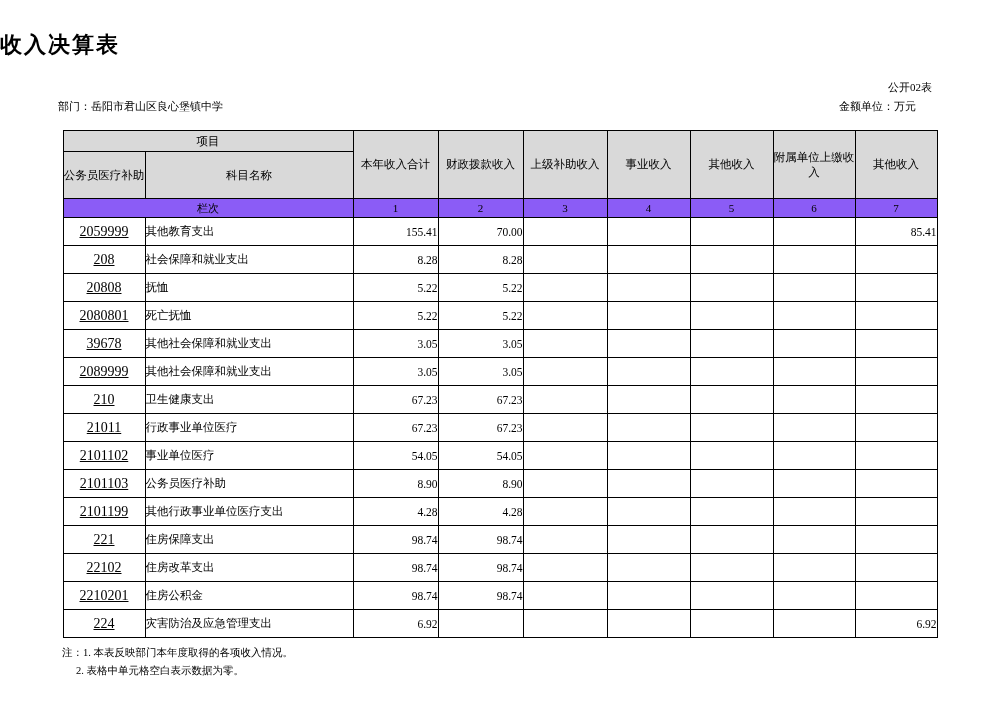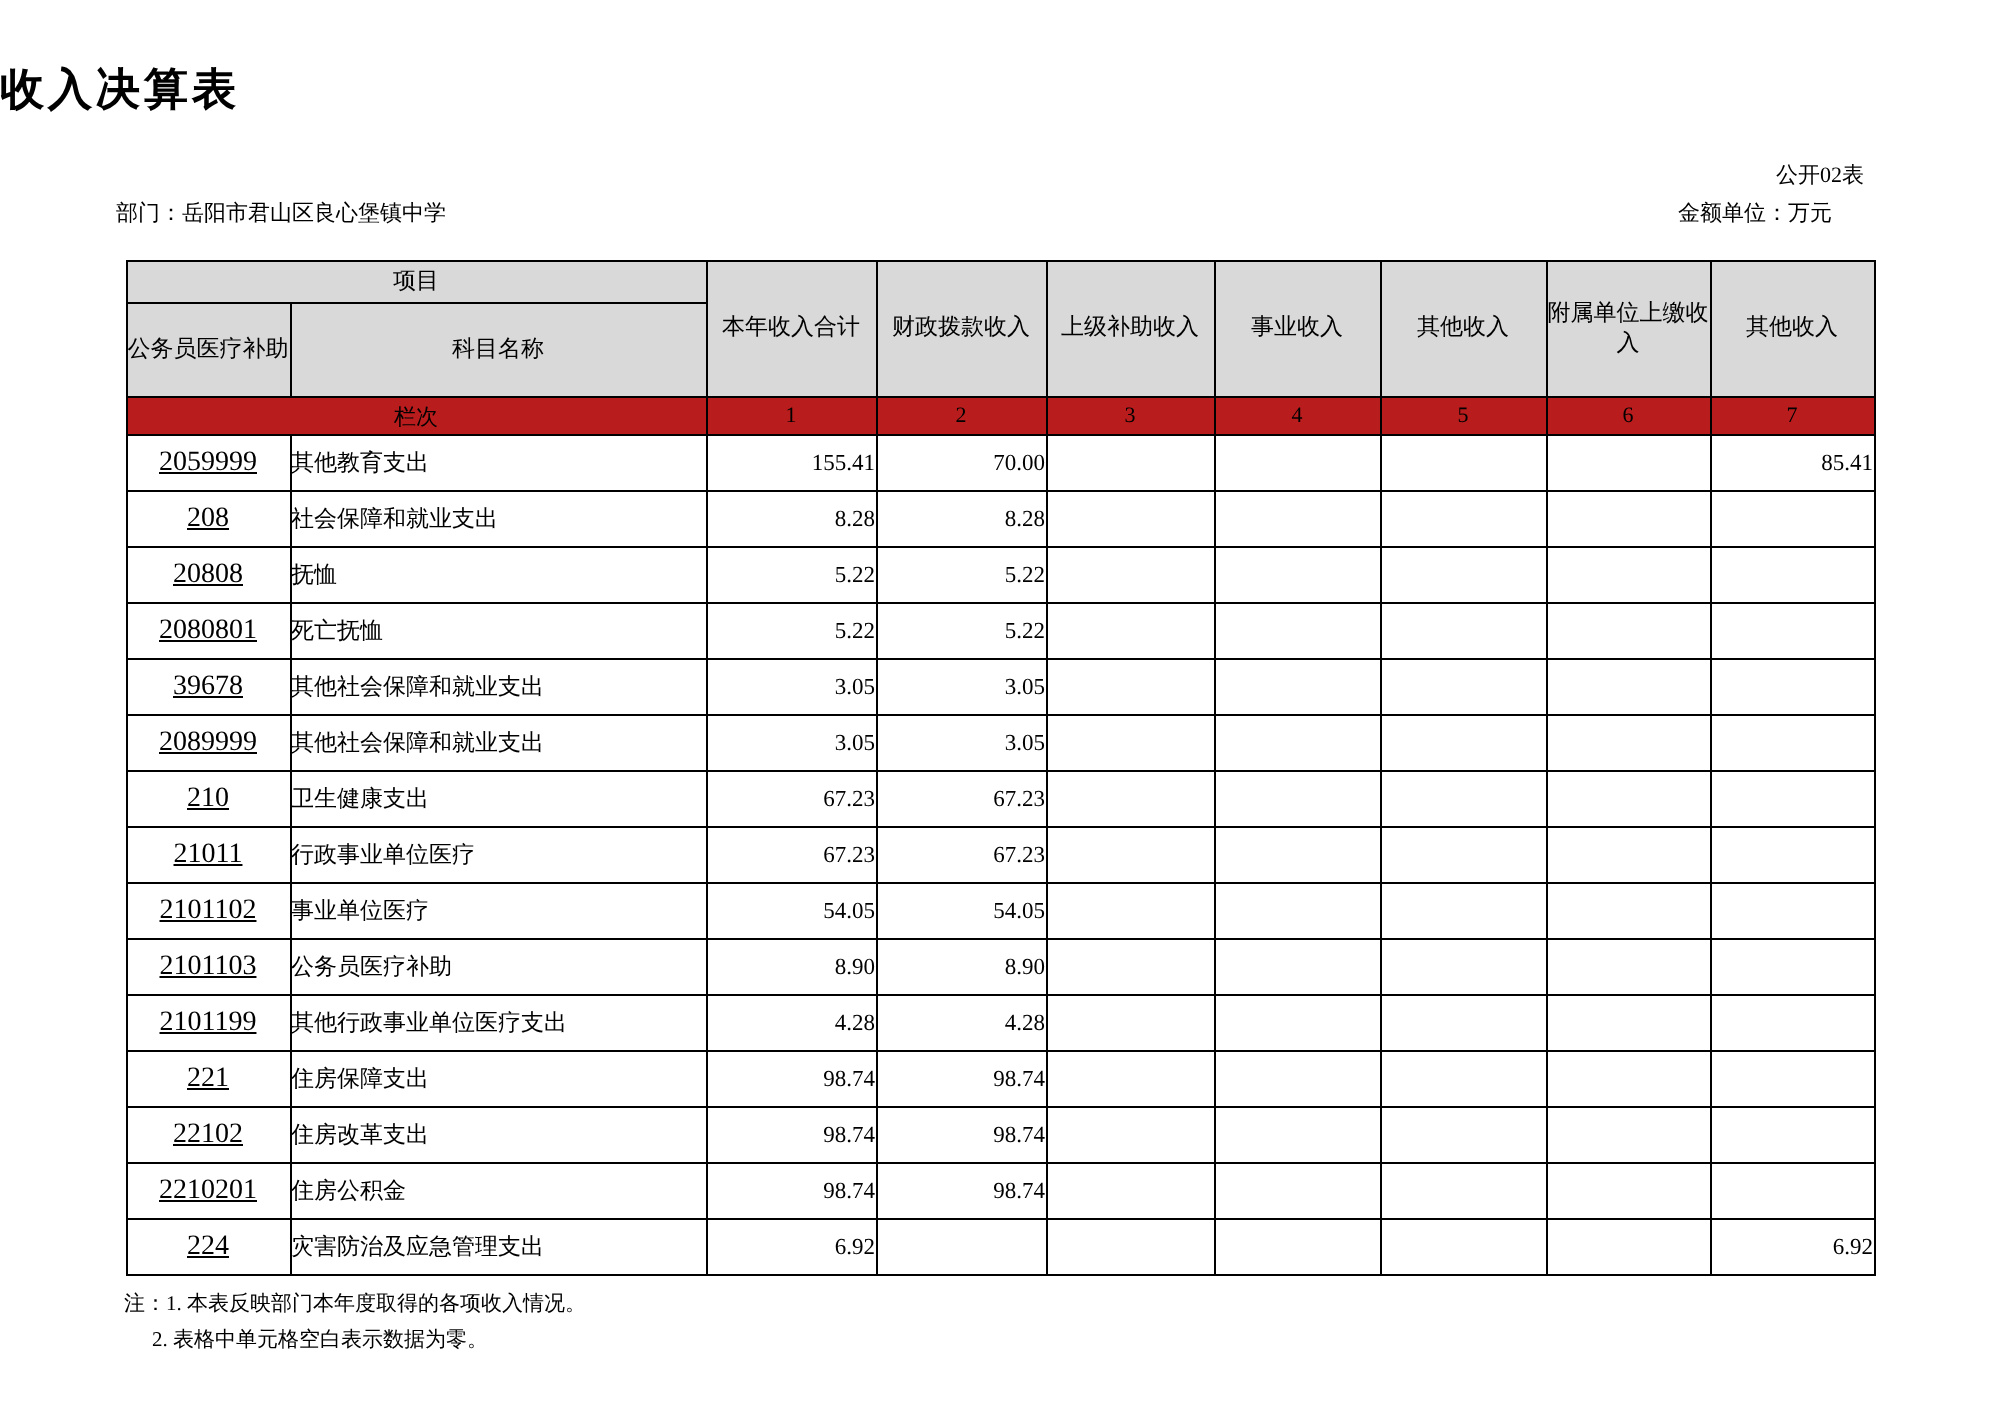--- a/index.html
+++ b/index.html
@@ -62,21 +62,21 @@
     font-size: 11.5px;
     line-height: 1.25;
   }
   .hdr-tall {
     height: 46px;
   }
   .hdr-item {
     height: 20px;
   }
   .col-rank {
-    background: #b91c1c;
+    background: #8b5cf6;
     text-align: center;
     height: 18px;
     font-size: 11px;
   }
   td.code {
     text-align: center;
     height: 27px;
     font-size: 14px;
     text-decoration: underline;
   }

